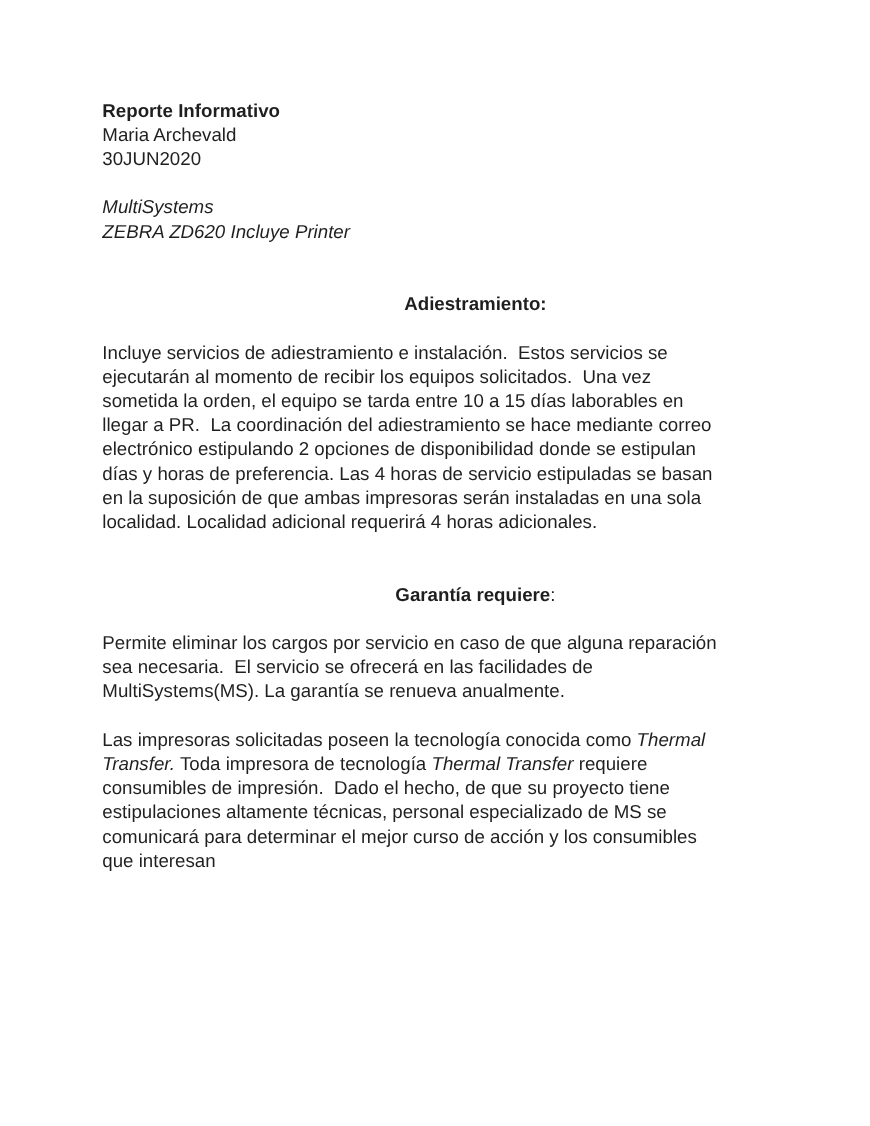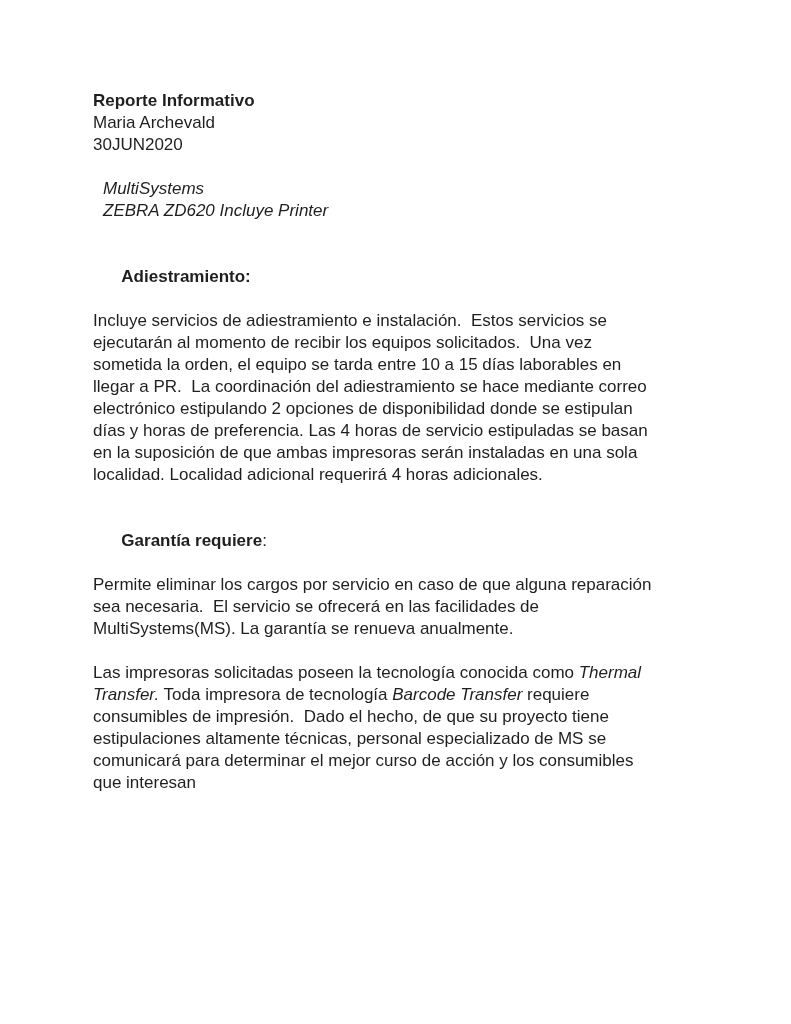--- a/index.html
+++ b/index.html
@@ -24,30 +24,30 @@
   }
   .doc-title {
     font-weight: bold;
   }
   .header-line {
     white-space: pre;
   }
   .subtitle-block {
     margin-top: 22px;
     font-style: italic;
-    margin-left: 10px;
   }
   .section-first {
     margin-top: 42px;
   }
   .section {
     margin-top: 22px;
   }
   .section-heading {
     white-space: pre;
+    text-align: center;
   }
   .section-heading .hb {
     font-weight: bold;
   }
   .section-heading .hs {
     font-weight: normal;
   }
   .section-body {
     white-space: pre;
   }
@@ -86,20 +86,20 @@
     <div class="section-heading">
       <span class="hb">Garantía requiere</span><span class="hs">:</span>
     </div>
     <div class="section-body"><span>Permite eliminar los cargos por servicio en caso de que alguna reparación
 sea necesaria.  El servicio se ofrecerá en las facilidades de
 MultiSystems(MS). La garantía se renueva anualmente.</span></div>
   </div>
 
   <div class="section">
     <div class="section-body"><span>Las impresoras solicitadas poseen la tecnología conocida como </span><span style="font-style: italic;">Thermal
-Transfer.</span><span> Toda impresora de tecnología </span><span style="font-style: italic;">Barcode Transfer</span><span> requiere
+Transfer.</span><span> Toda impresora de tecnología </span><span style="font-style: italic;">Thermal Transfer</span><span> requiere
 consumibles de impresión.  Dado el hecho, de que su proyecto tiene
 estipulaciones altamente técnicas, personal especializado de MS se
 comunicará para determinar el mejor curso de acción y los consumibles
 que interesan</span></div>
   </div>
 
 </div>
 
 </body></html>

